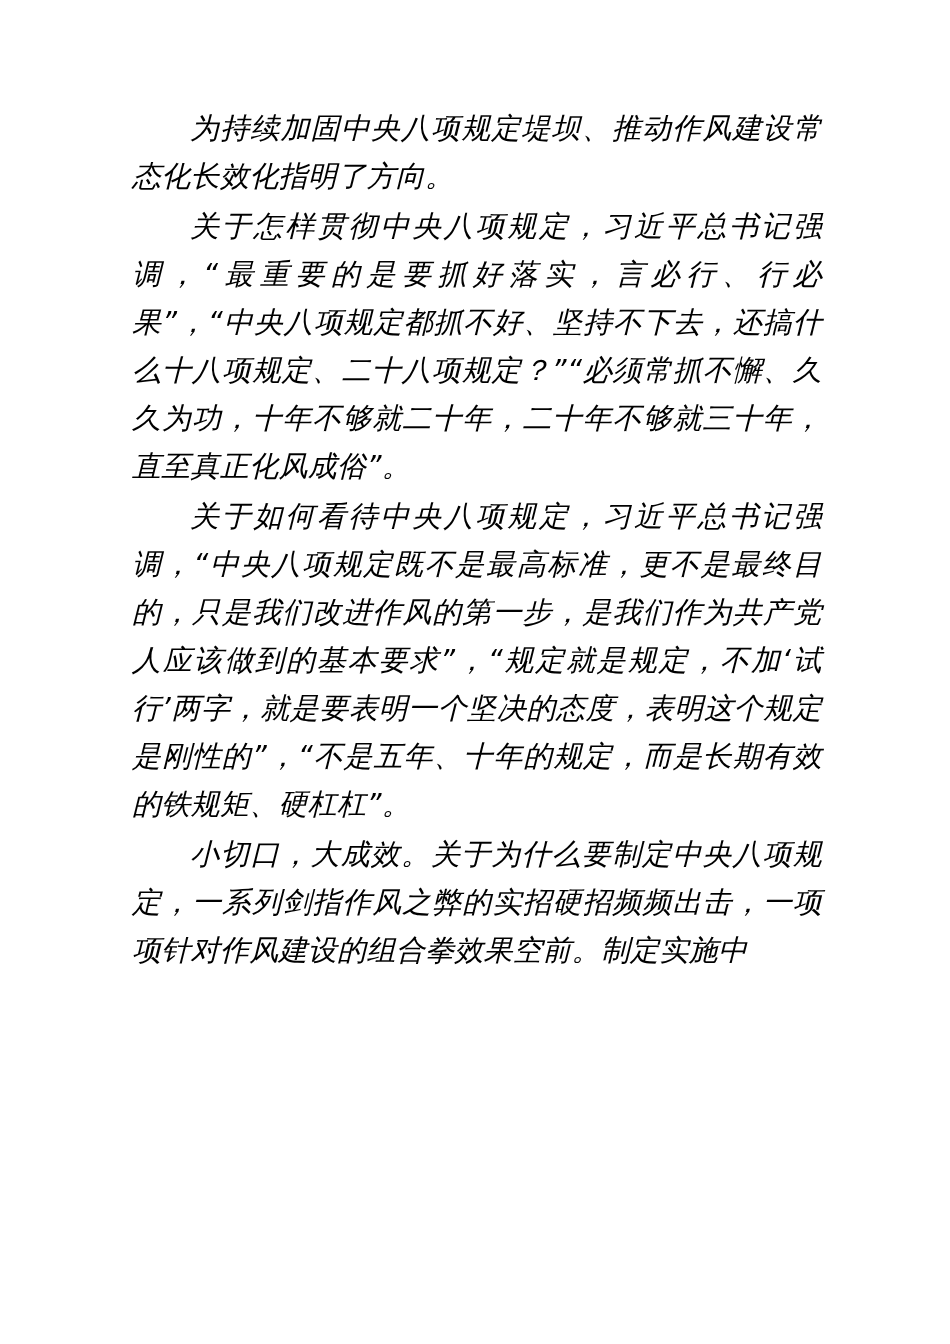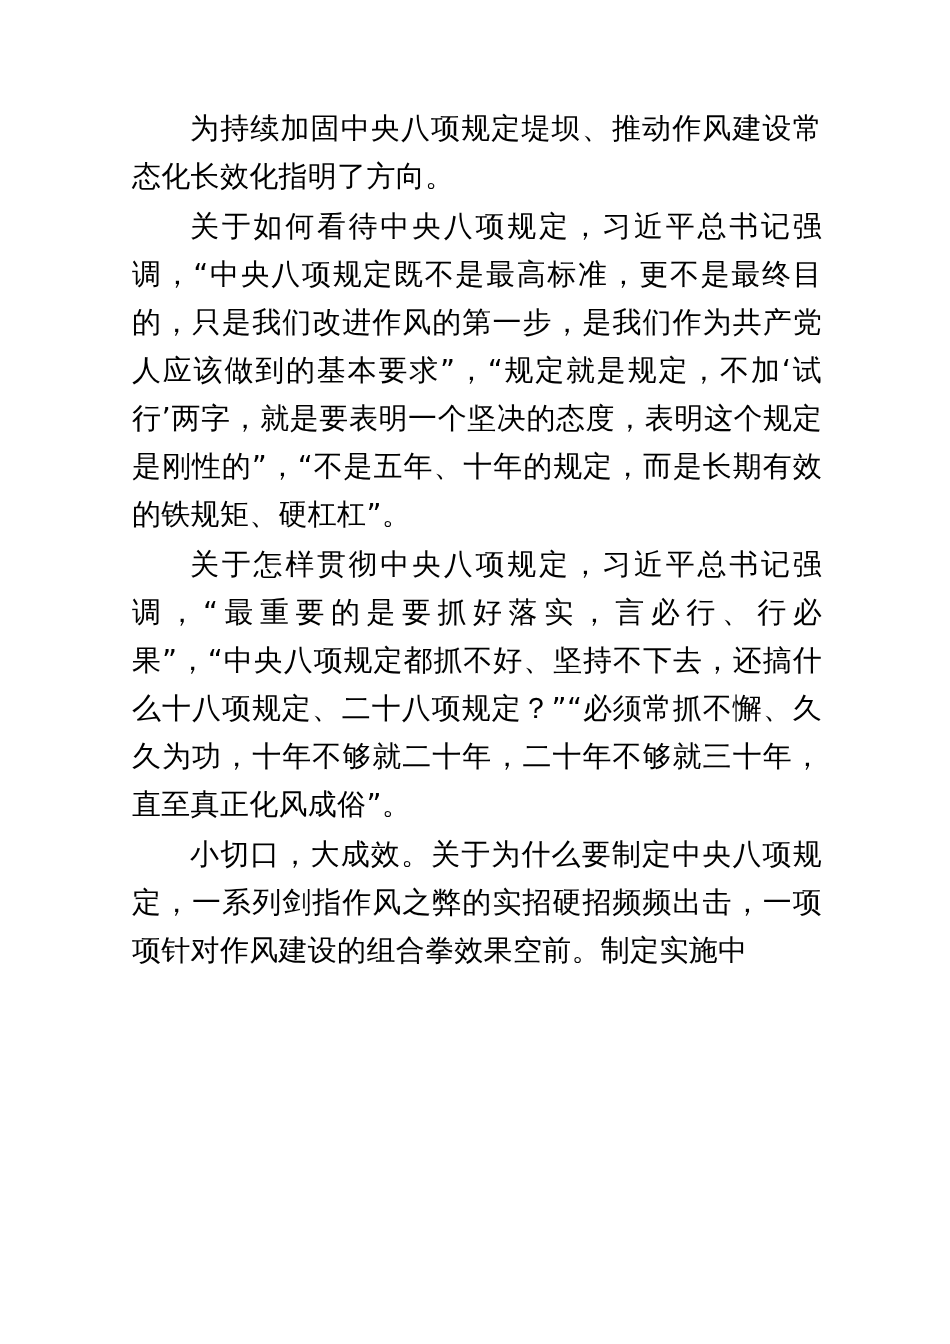--- a/index.html
+++ b/index.html
@@ -32,28 +32,29 @@
     padding: 0;
     font-size: 29px;
     line-height: 48px;
     text-align: justify;
     text-justify: inter-ideograph;
     text-indent: 58px;
     letter-spacing: 0.3px;
     font-weight: 500;
     color: #000000;
     font-family: "DejaVu Sans", "Liberation Sans", sans-serif;
+    font-style: italic;
   }
   .para + .para {
     margin-top: 2px;
   }
 </style>
 </head>
 <body>
 
 <div class="page">
   <div class="doc-body">
     <p class="para">为持续加固中央八项规定堤坝、推动作风建设常态化长效化指明了方向。</p>
+    <p class="para">关于怎样贯彻中央八项规定，习近平总书记强调，“最重要的是要抓好落实，言必行、行必果”，“中央八项规定都抓不好、坚持不下去，还搞什么十八项规定、二十八项规定？”“必须常抓不懈、久久为功，十年不够就二十年，二十年不够就三十年，直至真正化风成俗”。</p>
     <p class="para">关于如何看待中央八项规定，习近平总书记强调，“中央八项规定既不是最高标准，更不是最终目的，只是我们改进作风的第一步，是我们作为共产党人应该做到的基本要求”，“规定就是规定，不加‘试行’两字，就是要表明一个坚决的态度，表明这个规定是刚性的”，“不是五年、十年的规定，而是长期有效的铁规矩、硬杠杠”。</p>
-    <p class="para">关于怎样贯彻中央八项规定，习近平总书记强调，“最重要的是要抓好落实，言必行、行必果”，“中央八项规定都抓不好、坚持不下去，还搞什么十八项规定、二十八项规定？”“必须常抓不懈、久久为功，十年不够就二十年，二十年不够就三十年，直至真正化风成俗”。</p>
     <p class="para">小切口，大成效。关于为什么要制定中央八项规定，一系列剑指作风之弊的实招硬招频频出击，一项项针对作风建设的组合拳效果空前。制定实施中</p>
   </div>
 </div>
 
 </body></html>

